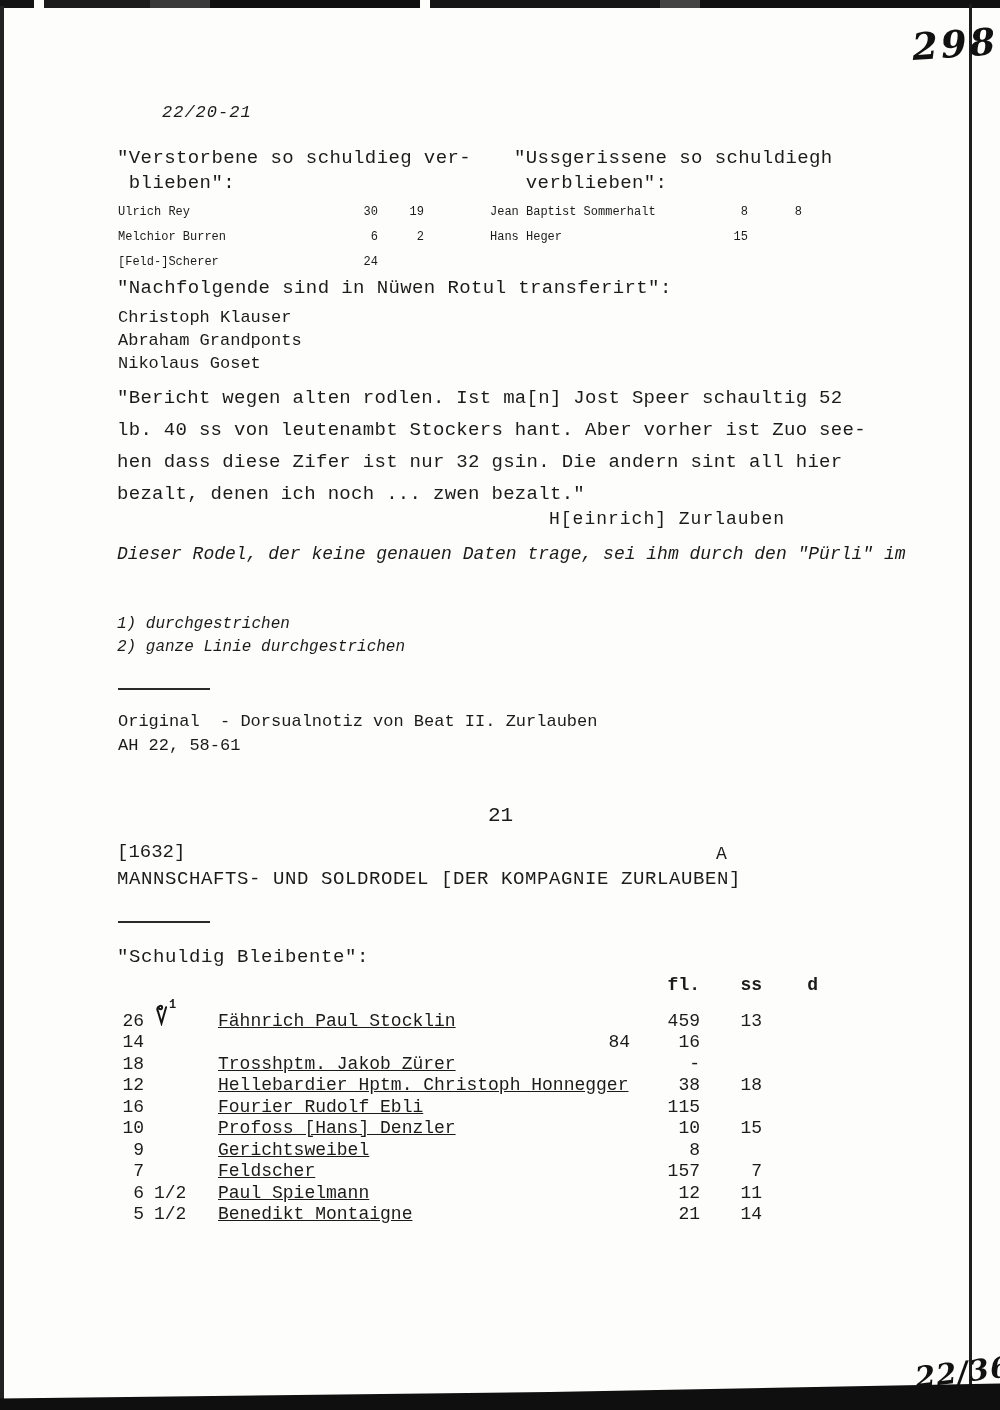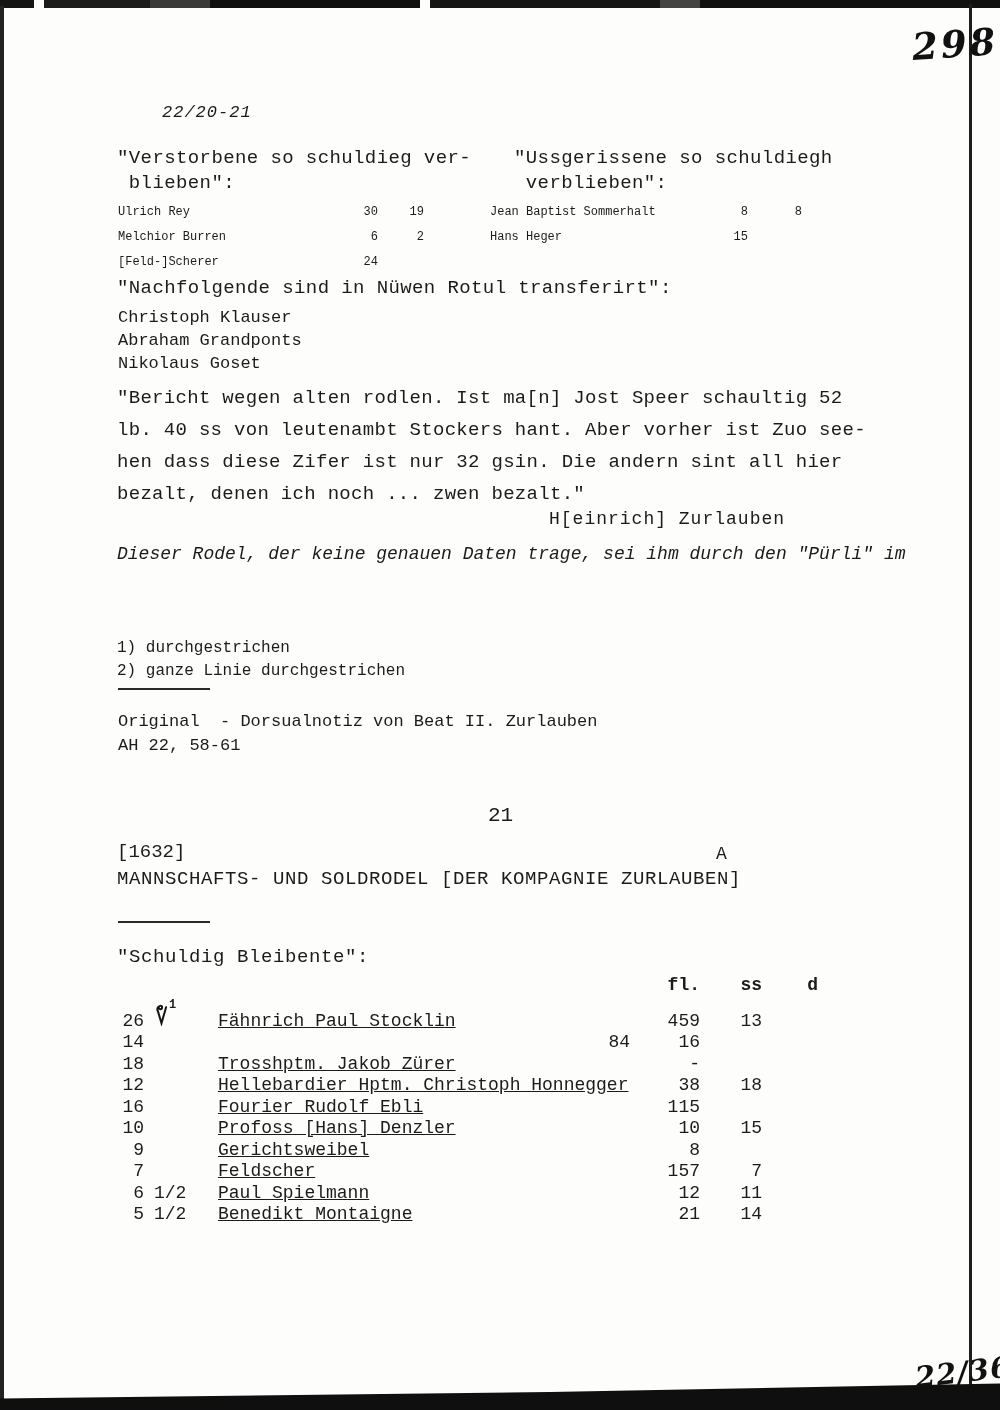--- a/index.html
+++ b/index.html
@@ -36,21 +36,21 @@
   .head-right{top:146px;left:514px;}
   .entries{display:grid;font-size:12px;line-height:25px;}
   .entries-left{top:200px;left:118px;width:306px;grid-template-columns:222px 38px 46px;}
   .entries-right{top:200px;left:490px;width:312px;grid-template-columns:228px 30px 54px;}
   .entries .num{text-align:right;}
   .transfer-head{top:277px;left:117px;font-size:19px;letter-spacing:0.4px;}
   .transfer-names{top:306px;left:118px;font-size:17px;line-height:23px;}
   .report{top:382px;left:117px;font-size:19px;line-height:32px;letter-spacing:0.3px;}
   .signature{top:509px;left:549px;font-size:18px;letter-spacing:1px;}
   .note-italic{top:538px;left:117px;font-style:italic;font-size:18px;line-height:32px;}
-  .footnotes{top:613px;left:117px;font-size:16px;line-height:23px;margin-top:24px;}
+  .footnotes{top:613px;left:117px;font-style:italic;font-size:16px;line-height:23px;}
   .rule{height:0;border-bottom:2px solid #2a2a2a;width:92px;}
   .rule1{top:688px;left:118px;}
   .rule2{top:921px;left:118px;}
   .provenance{top:710px;left:118px;font-size:17px;line-height:24px;}
   .pagenum21{top:804px;left:488px;font-size:21px;}
   .year{top:841px;left:117px;font-size:19px;}
   .letterA{top:844px;left:716px;font-size:18px;}
   .doctitle{top:868px;left:117px;font-size:19px;letter-spacing:0.6px;}
   .subhead{top:946px;left:117px;font-size:19px;letter-spacing:0.6px;}
   .soldtable{top:975px;left:118px;width:700px;font-size:18px;}

